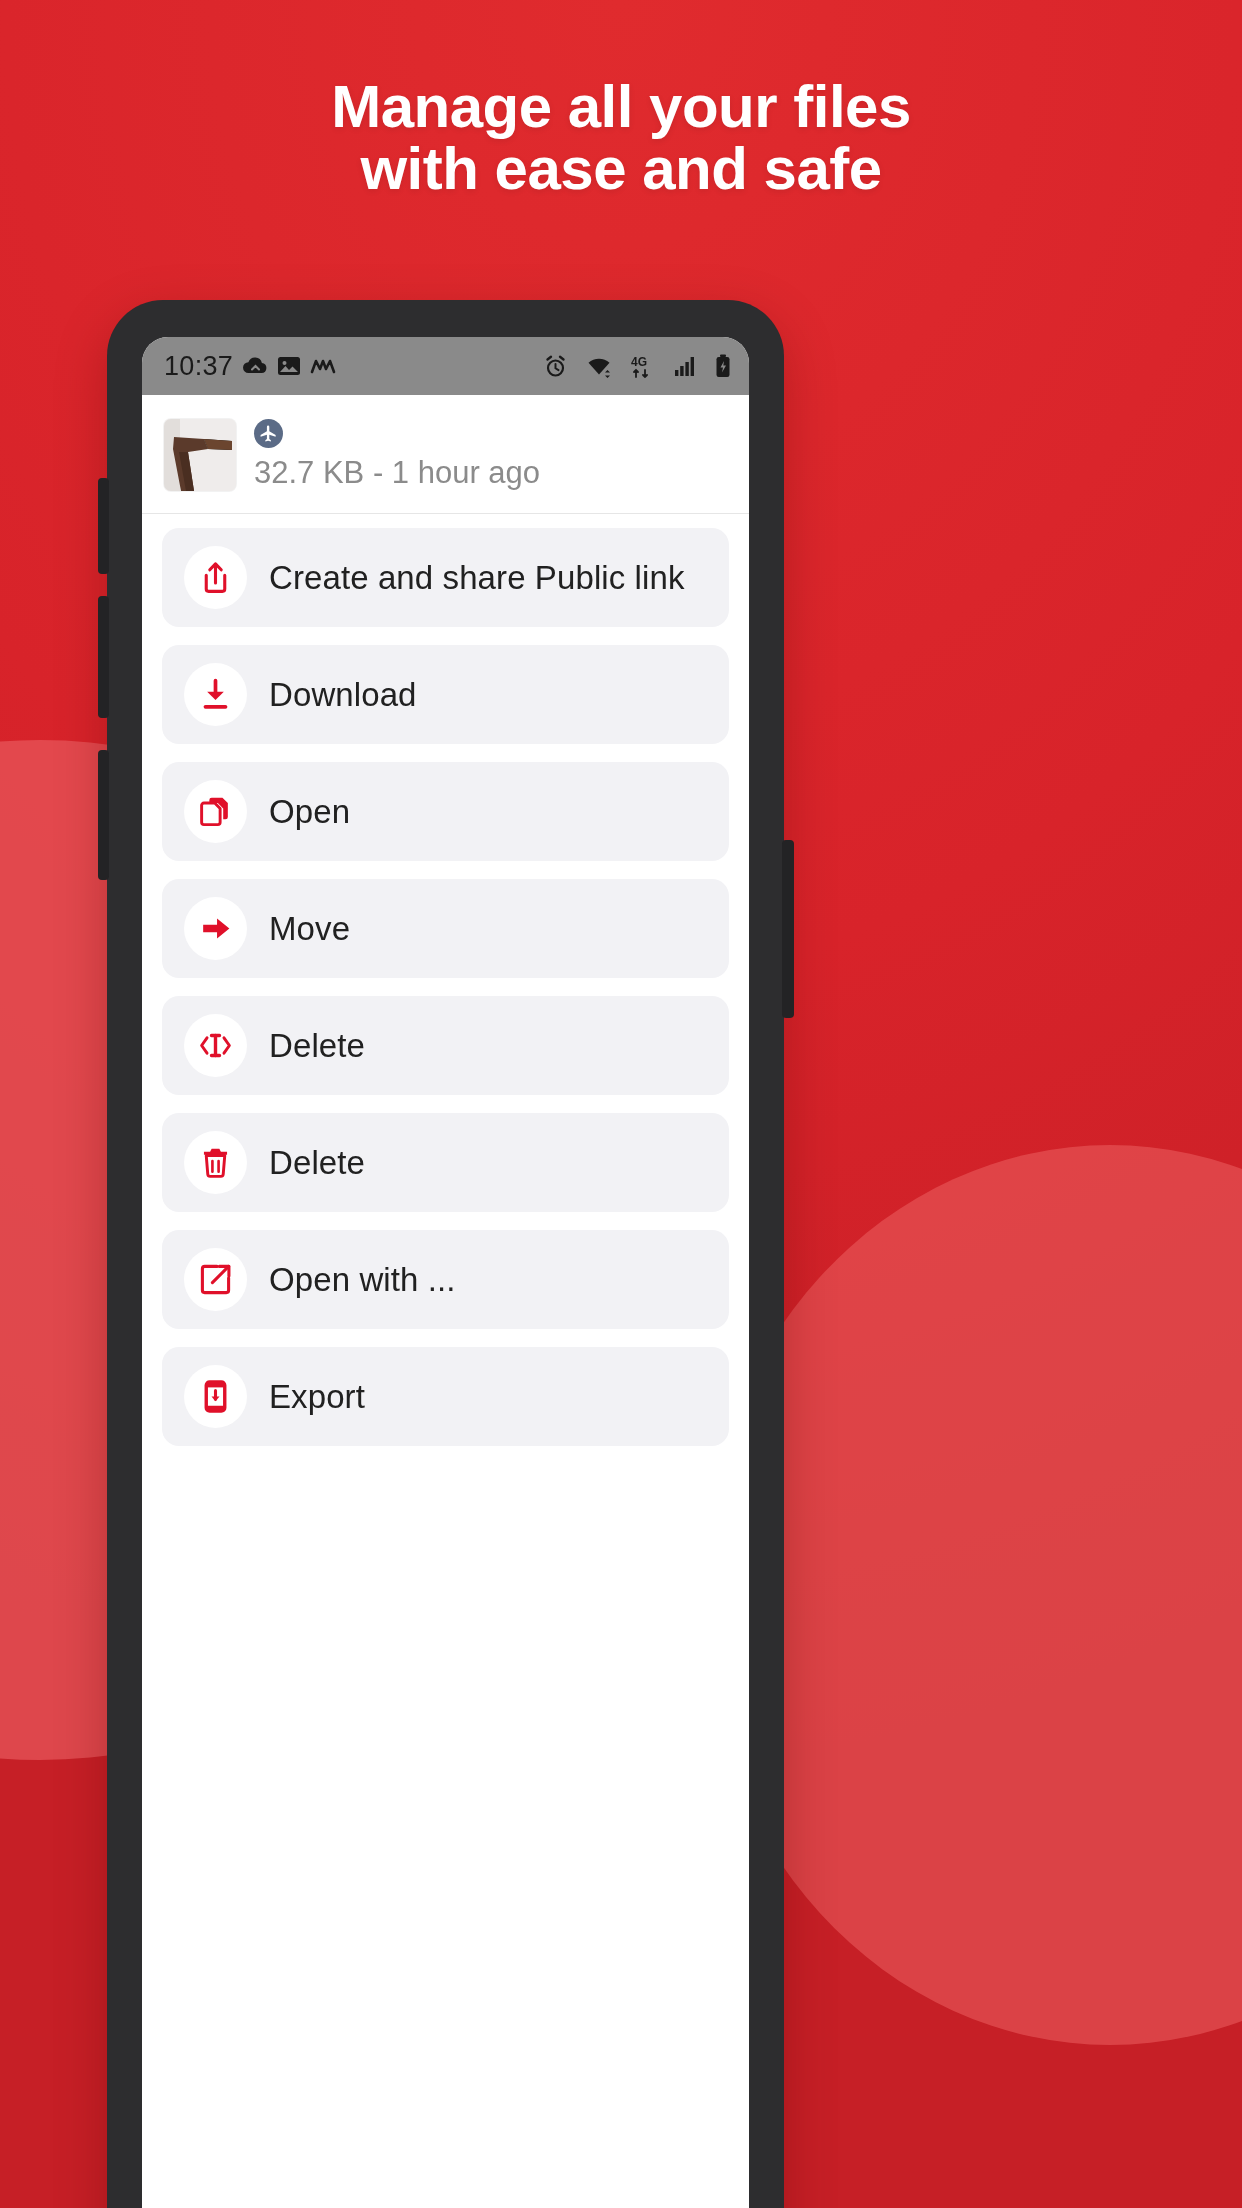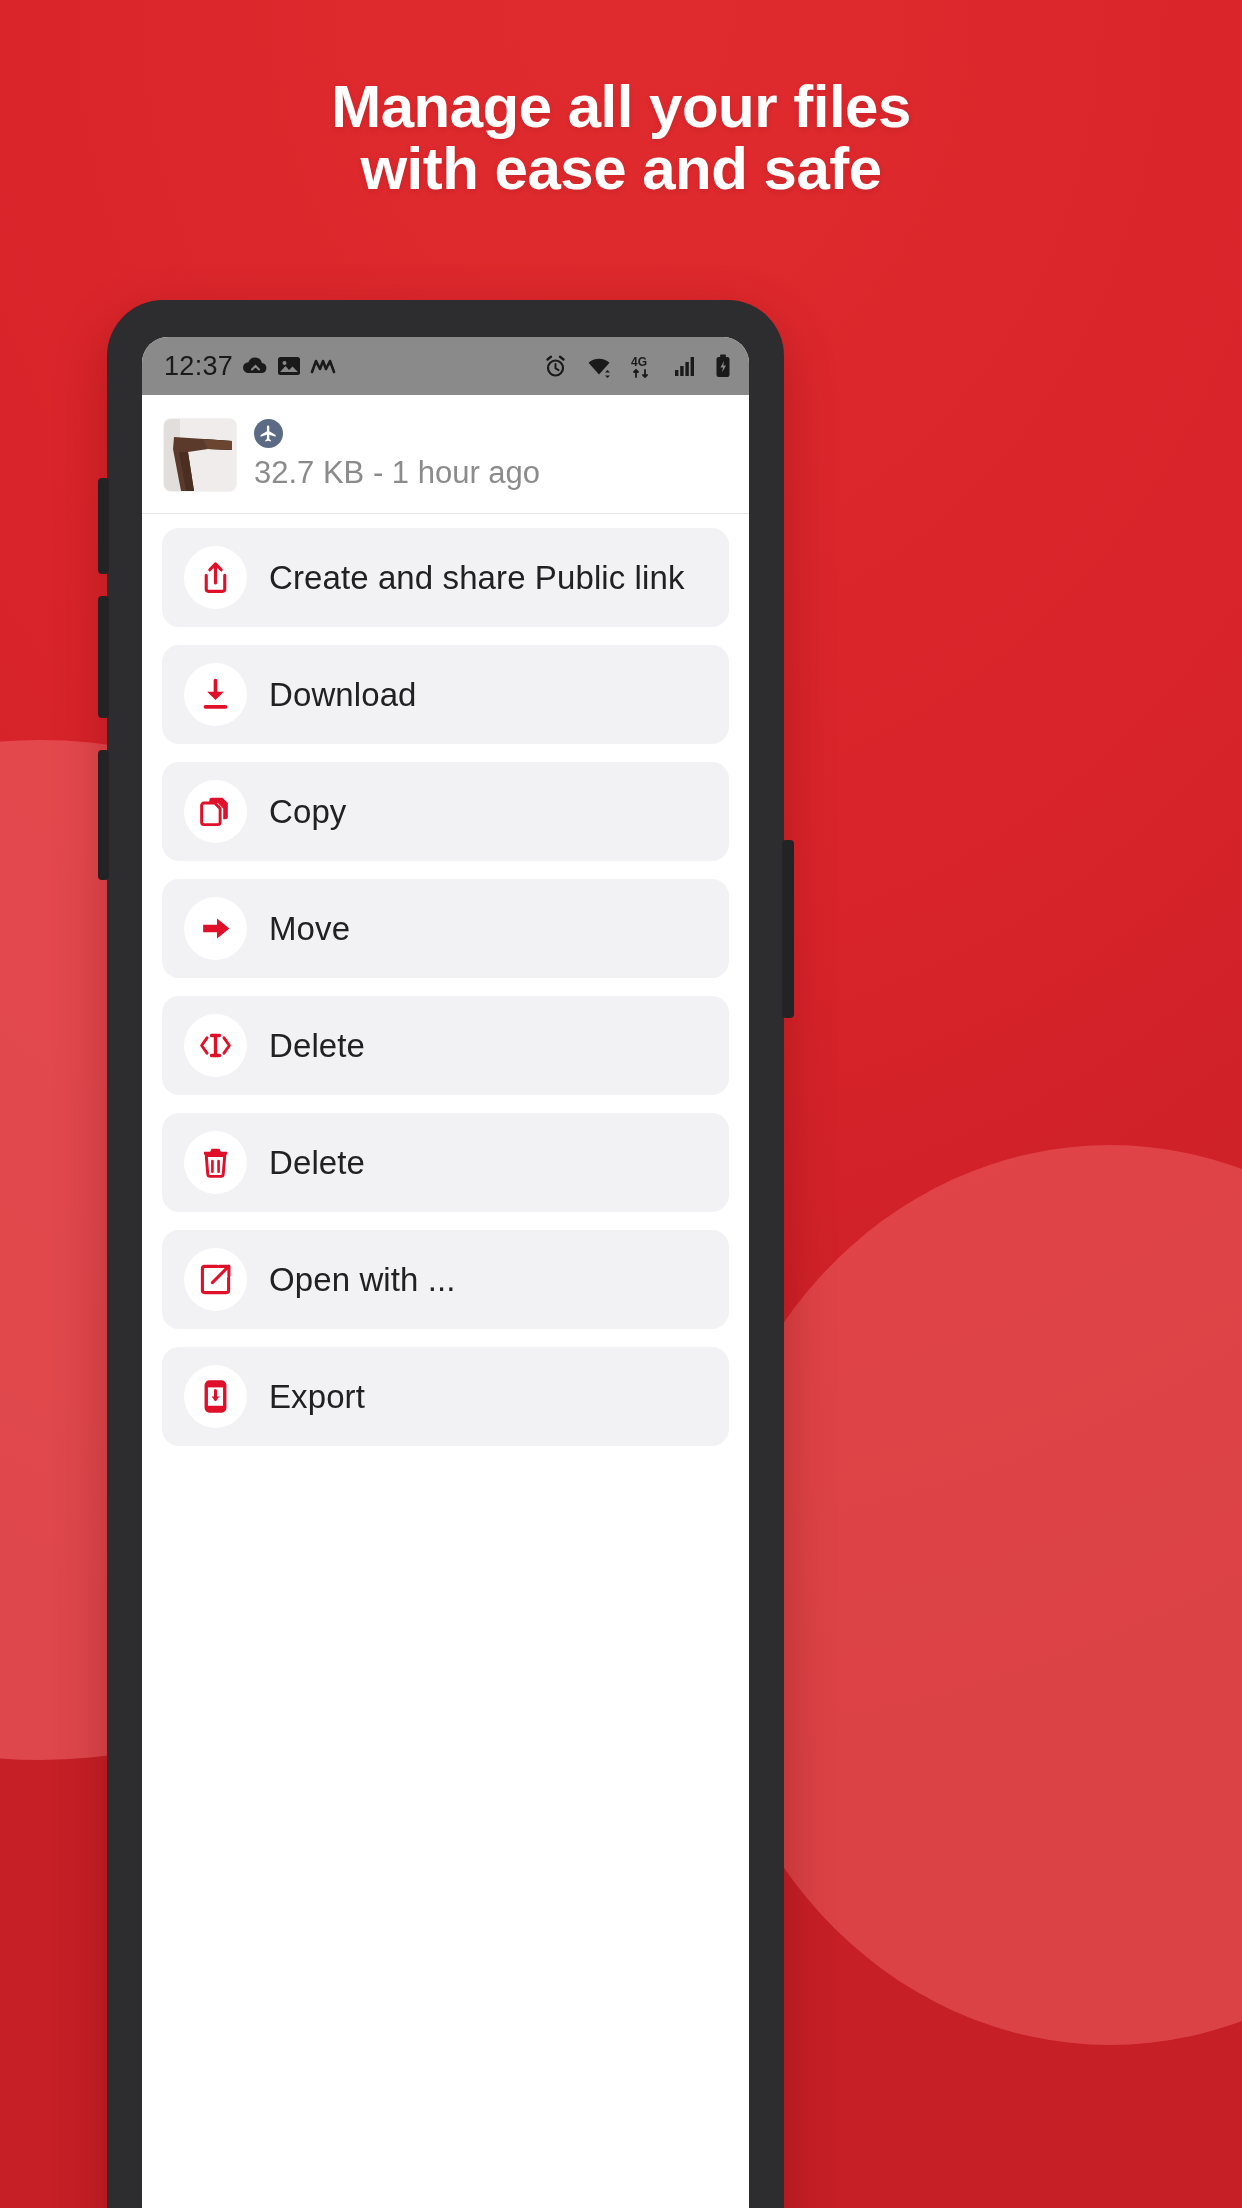--- a/index.html
+++ b/index.html
@@ -180,21 +180,21 @@
 <div id="phone">
   <div class="side-btn" id="btn-volume-up"></div>
   <div class="side-btn" id="btn-volume-down"></div>
   <div class="side-btn" id="btn-mute"></div>
   <div class="side-btn" id="btn-power"></div>
 
   <div id="phone-screen">
 
     <div id="status-bar">
       <div id="status-left">
-        <span id="status-time">12:37</span>
+        <span id="status-time">10:37</span>
         <span class="sb-icon">
           <svg width="26" height="22" viewBox="0 0 26 22">
               <path d="M6.5 18h13a5 5 0 0 0 .4-9.97A7 7 0 0 0 6.4 7.2 5.4 5.4 0 0 0 6.5 18z" fill="#1a1a1a"></path>
               <path d="M10 14.5l3.5-3.5 3.5 3.5" stroke="#8a8a8a" stroke-width="2" fill="none" stroke-linecap="round"></path>
             </svg>
         </span>
         <span class="sb-icon">
           <svg width="24" height="22" viewBox="0 0 24 22">
               <rect x="1" y="2" width="22" height="18" rx="2.5" fill="#1a1a1a"></rect>
               <circle cx="7.5" cy="8" r="2" fill="#8a8a8a"></circle>
@@ -295,21 +295,21 @@
         <span class="menu-label">Download</span>
       </div>
 
       <div class="menu-item">
         <span class="menu-icon-wrap">
           <svg width="37" height="37" viewBox="0 0 24 24">
               <path d="M4.5 6.5h7l3.5 3.5v9a1.5 1.5 0 0 1-1.5 1.5H4.5A1.5 1.5 0 0 1 3 19V8a1.5 1.5 0 0 1 1.5-1.5z" fill="none" stroke="#e0102a" stroke-width="1.9" stroke-linejoin="round"></path>
               <path d="M9.5 3h7L20 6.5v9a1.5 1.5 0 0 1-1.5 1.5H17V10l-3.5-3.5H8V4.5A1.5 1.5 0 0 1 9.5 3z" fill="#e0102a"></path>
             </svg>
         </span>
-        <span class="menu-label">Copy</span>
+        <span class="menu-label">Open</span>
       </div>
 
       <div class="menu-item">
         <span class="menu-icon-wrap">
           <svg width="37" height="37" viewBox="0 0 24 24">
               <path d="M4 9.5h9V5.5L21 12l-8 6.5v-4H4z" fill="#e0102a"></path>
             </svg>
         </span>
         <span class="menu-label">Move</span>
       </div>

